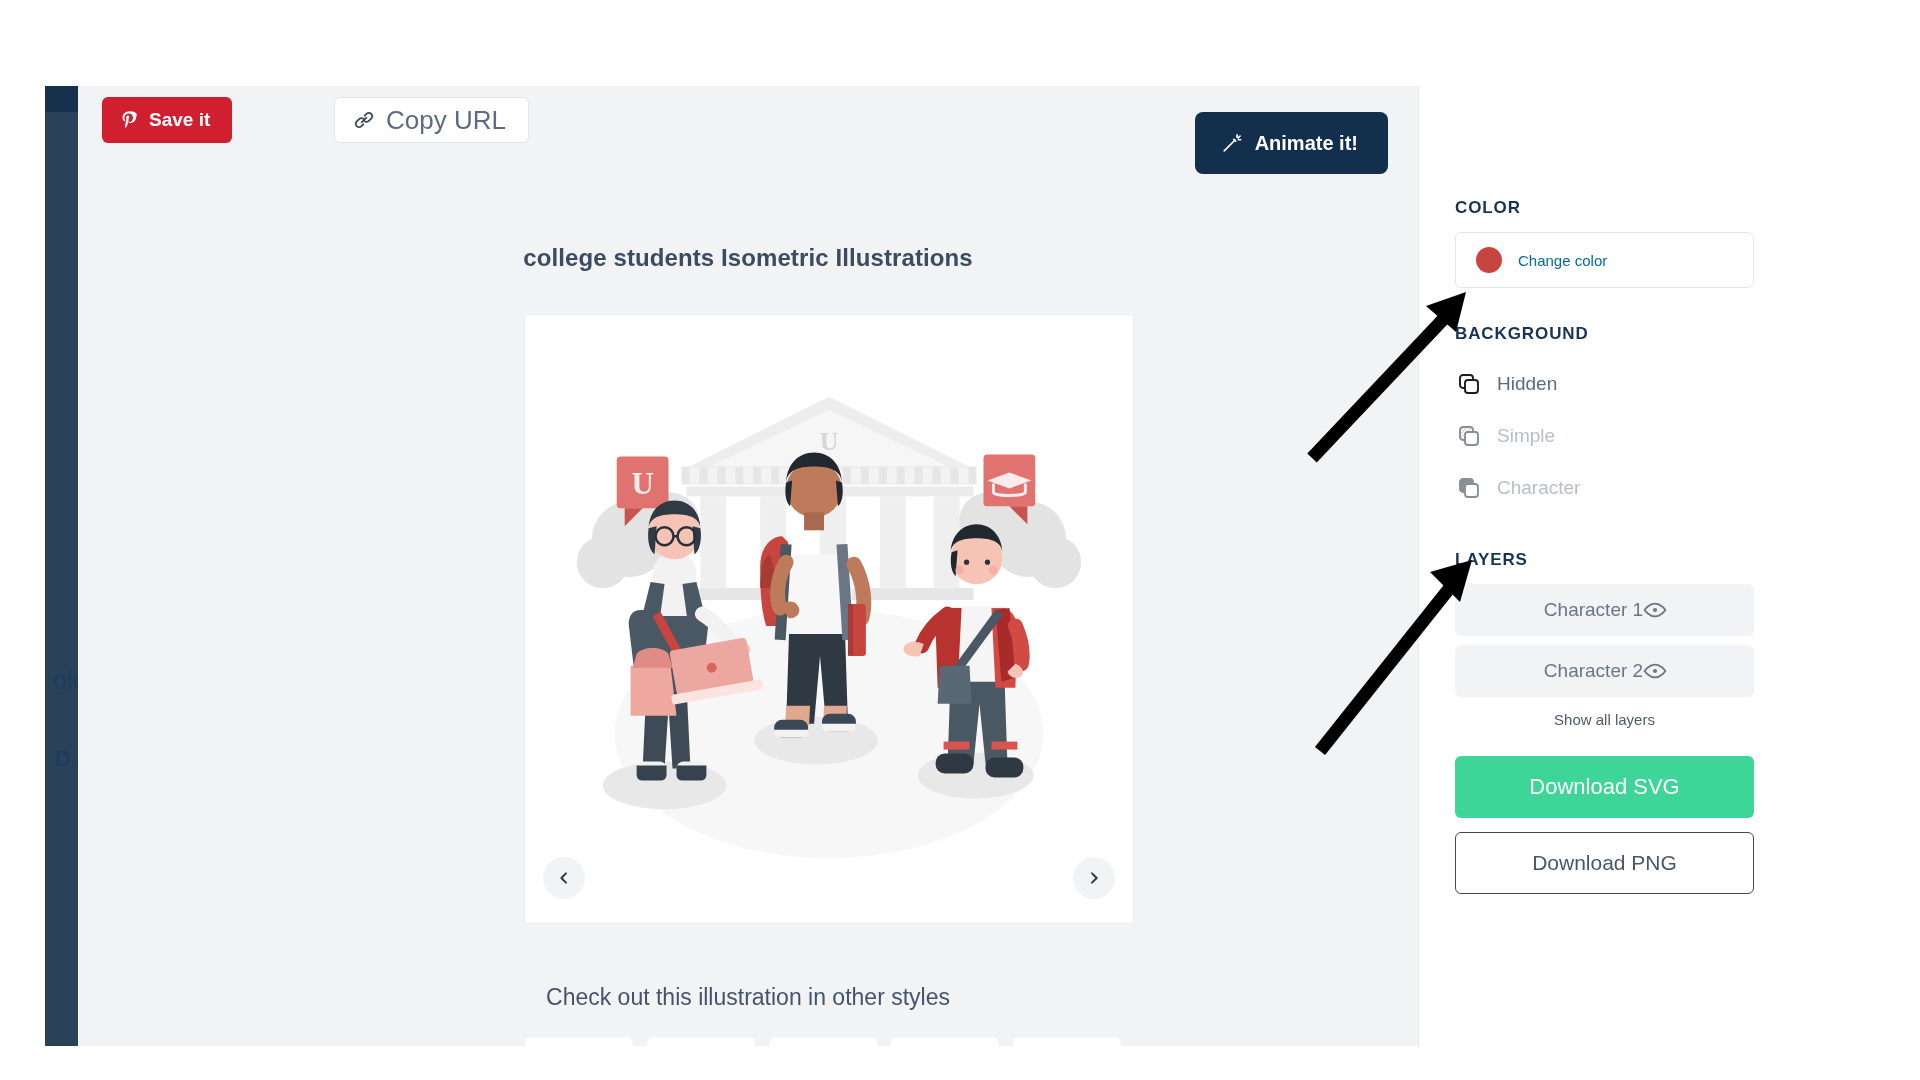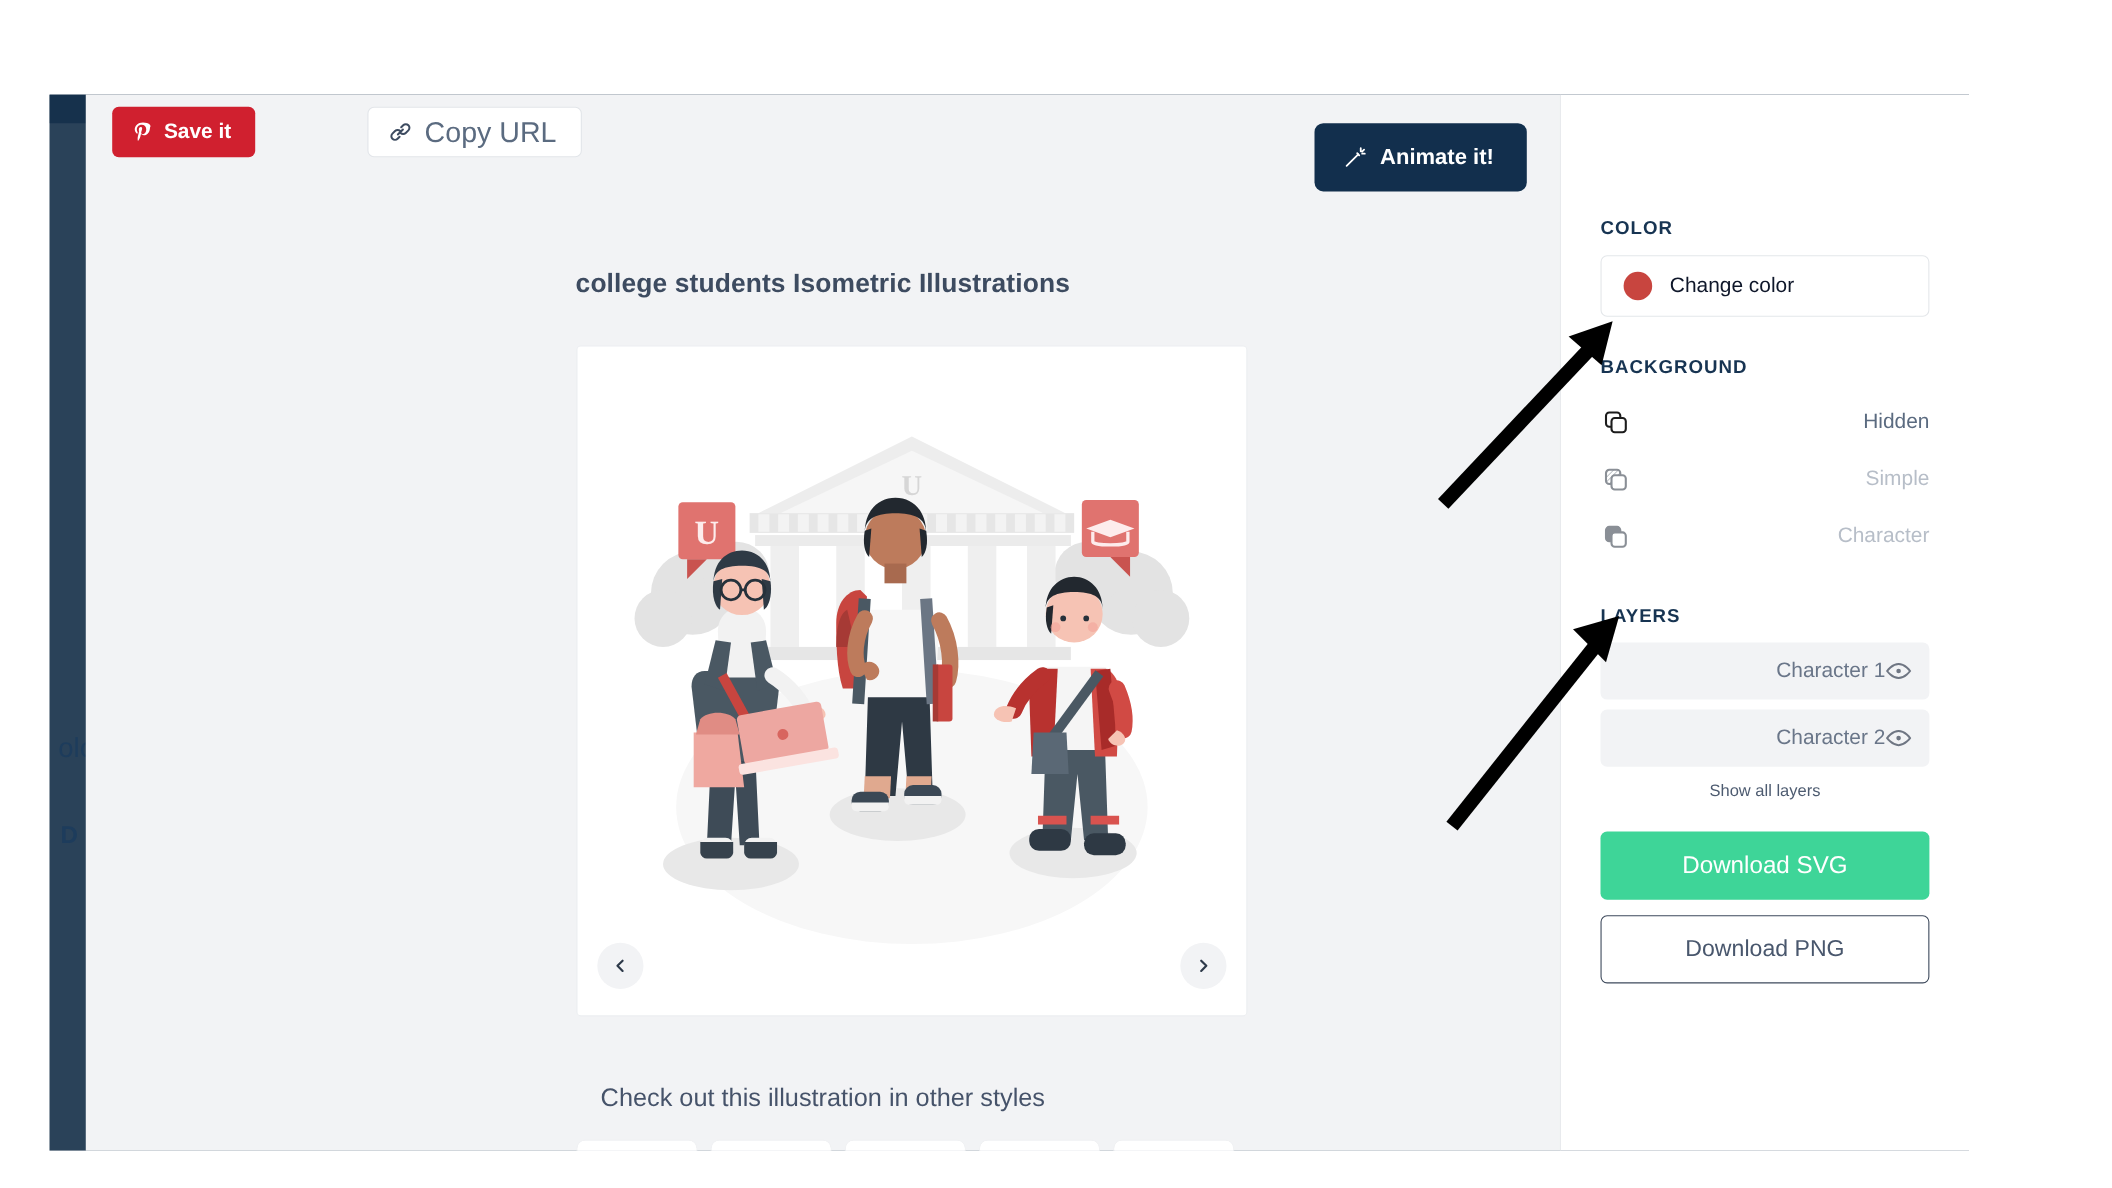--- a/index.html
+++ b/index.html
@@ -186,36 +186,36 @@
   .sec-head {
     font-size: 17px; font-weight: bold; color: #173452;
     letter-spacing: .9px; margin-bottom: 14px;
   }
   .color-box {
     height: 56px; border: 1px solid #e4e7ea; border-radius: 6px;
     display: flex; align-items: center; padding-left: 20px; gap: 16px;
     cursor: pointer; background: #fff;
   }
   .swatch { width: 26px; height: 26px; border-radius: 50%; background: #c8453f; flex:0 0 26px; }
-  .color-label { font-size: 19px; color: #0f172a; }
+  .color-label { font-size: 15px; color: #0369a1; }
 
   .bg-block { margin-top: 36px; }
   .bg-row {
-    display: flex; align-items: center; gap: 32px;
-    height: 52px; cursor: pointer; padding-left: 2px; justify-content: space-between;
+    display: flex; align-items: center; gap: 16px;
+    height: 52px; cursor: pointer; padding-left: 2px;
   }
   .bg-row .lbl { font-size: 19px; }
   .bg-row.active .lbl { color: #5b6b80; }
   .bg-row.dim .lbl { color: #b7bec8; }
   .layers-icon { width: 24px; height: 24px; display:block; flex:0 0 24px; }
 
   .layers-block { margin-top: 36px; }
   .layer-row {
     height: 52px; background: #f2f3f5; border-radius: 6px;
-    display: flex; align-items: center; justify-content: flex-end;
+    display: flex; align-items: center; justify-content: center;
     padding: 0 16px 0 18px; margin-bottom: 9px; cursor: pointer;
   }
   .layer-name { font-size: 19px; color: #6a7689; }
   .eye-icon { width: 24px; height: 16px; display:block; }
   .show-all {
     text-align: center; font-size: 15px; color: #4d5b70;
     margin-top: 14px; cursor: pointer;
   }
   .btn-dl-svg {
     margin-top: 28px; width: 100%; height: 62px;

